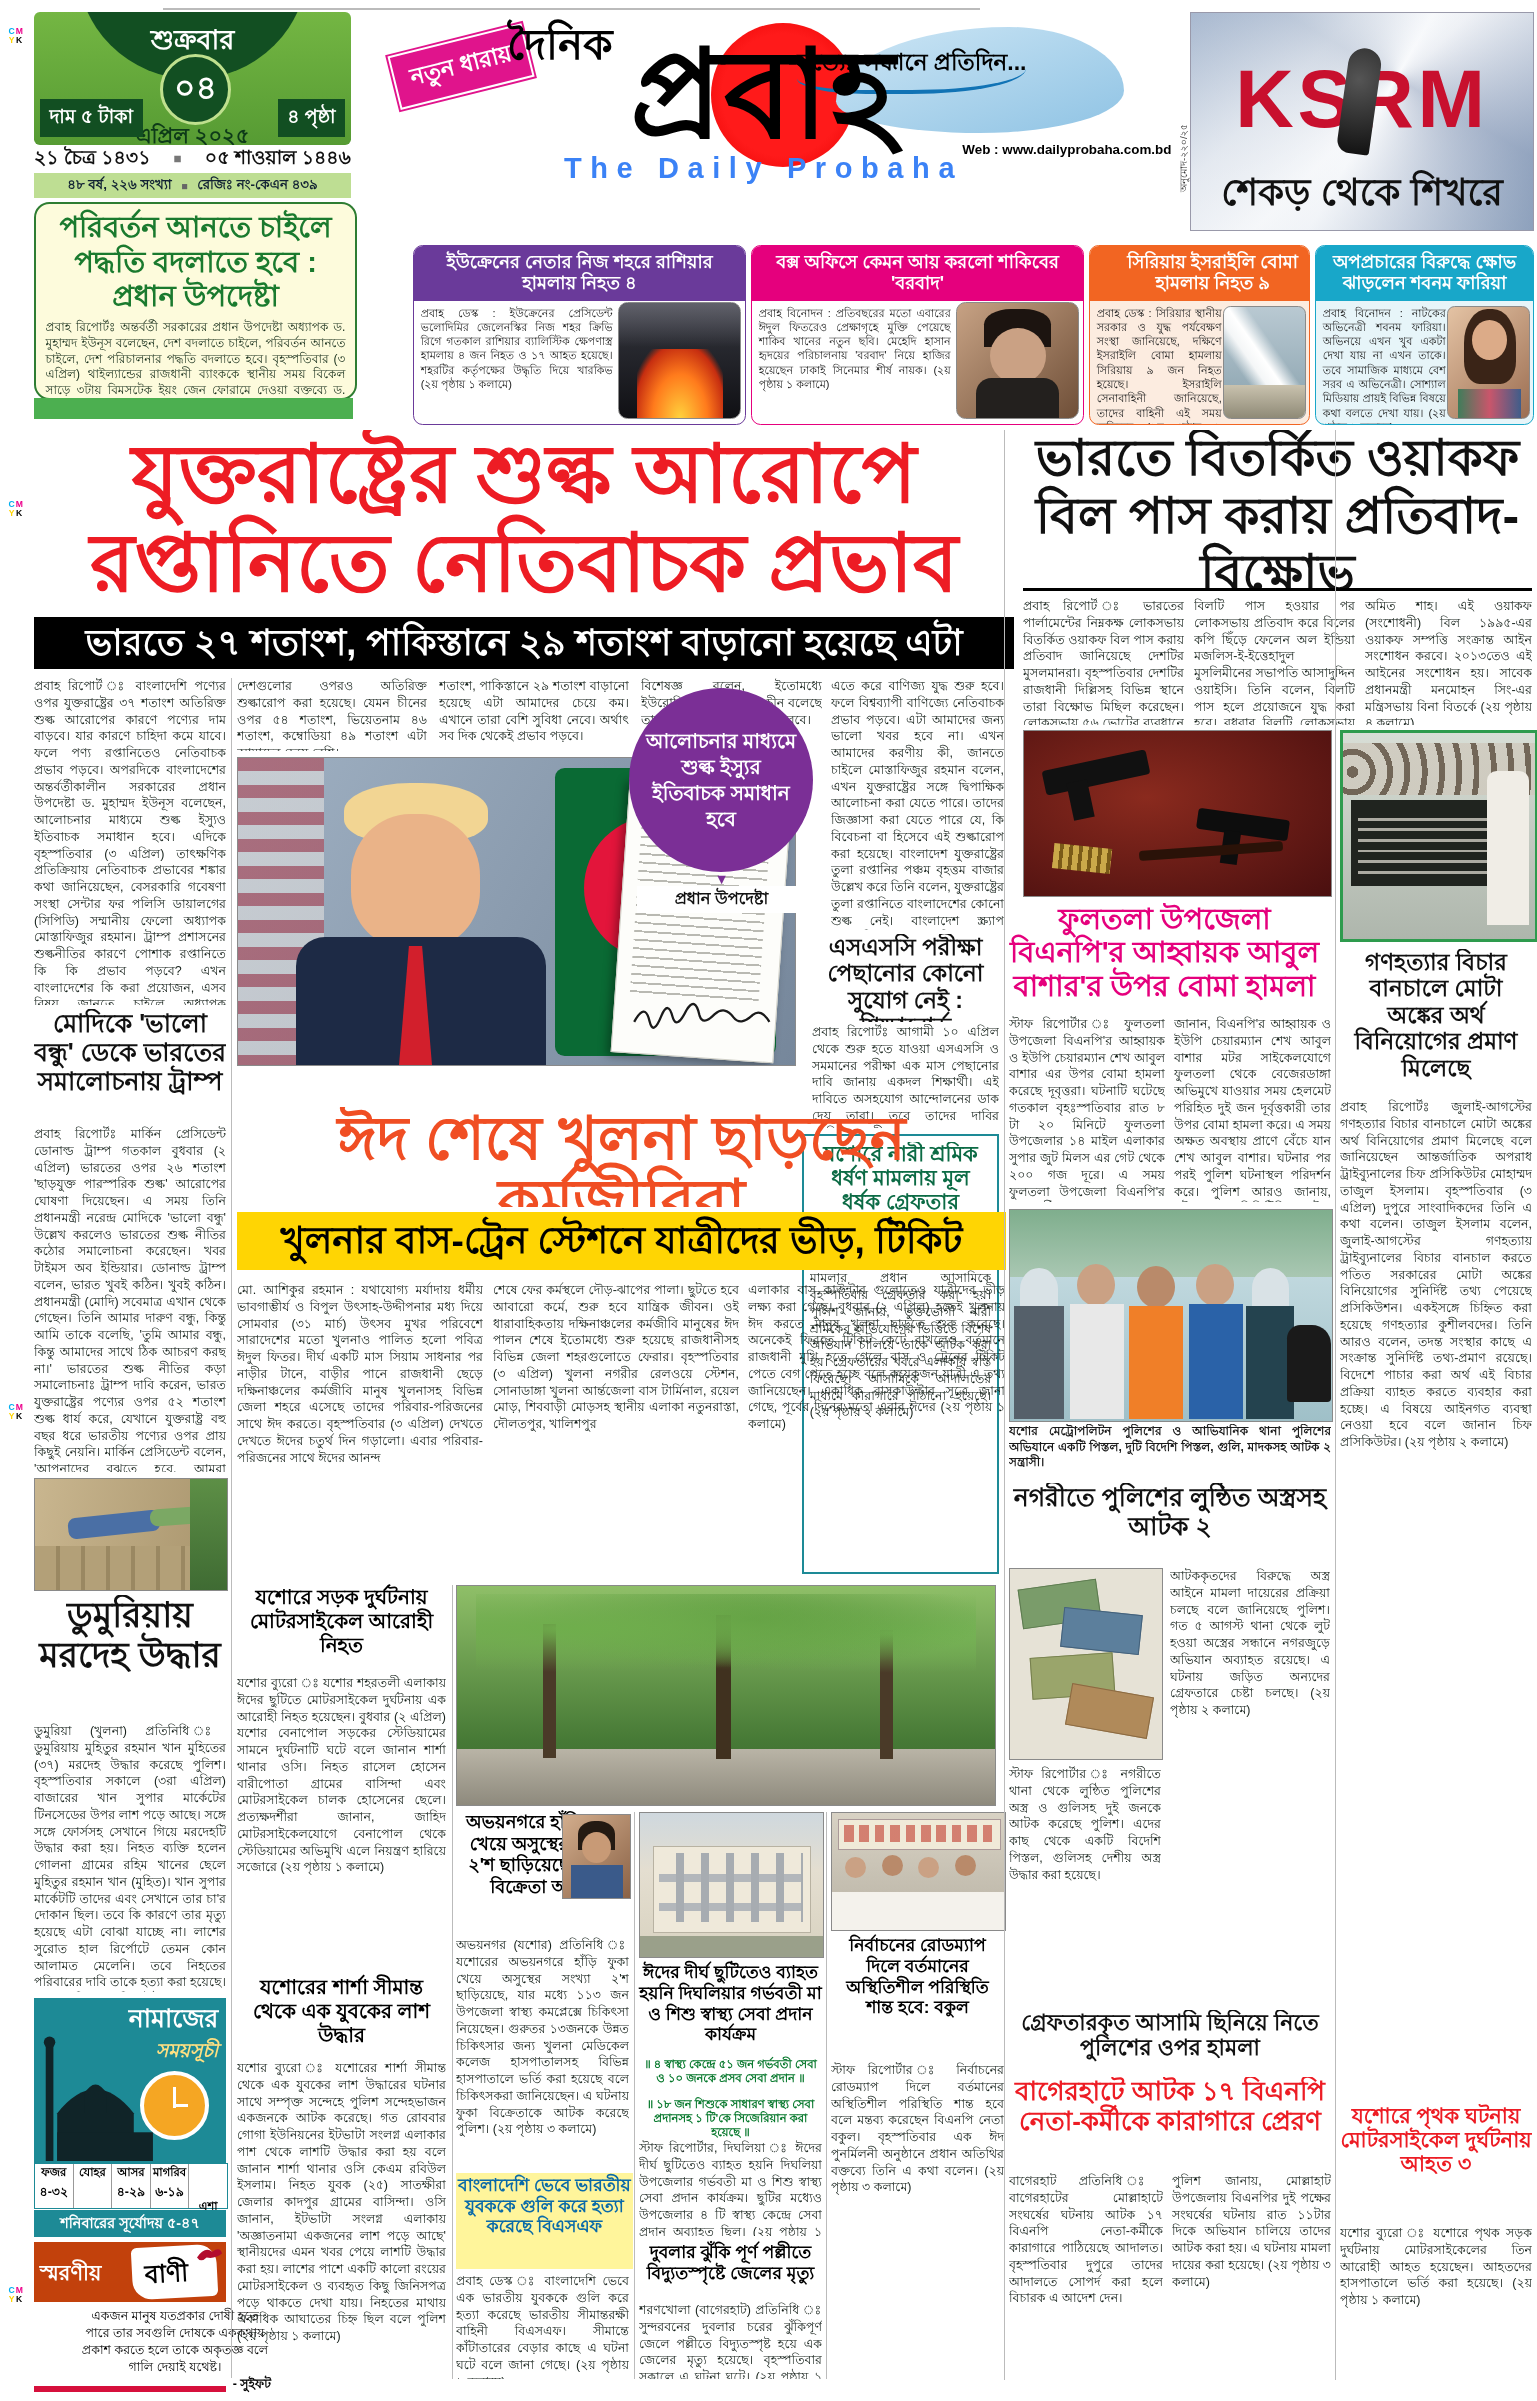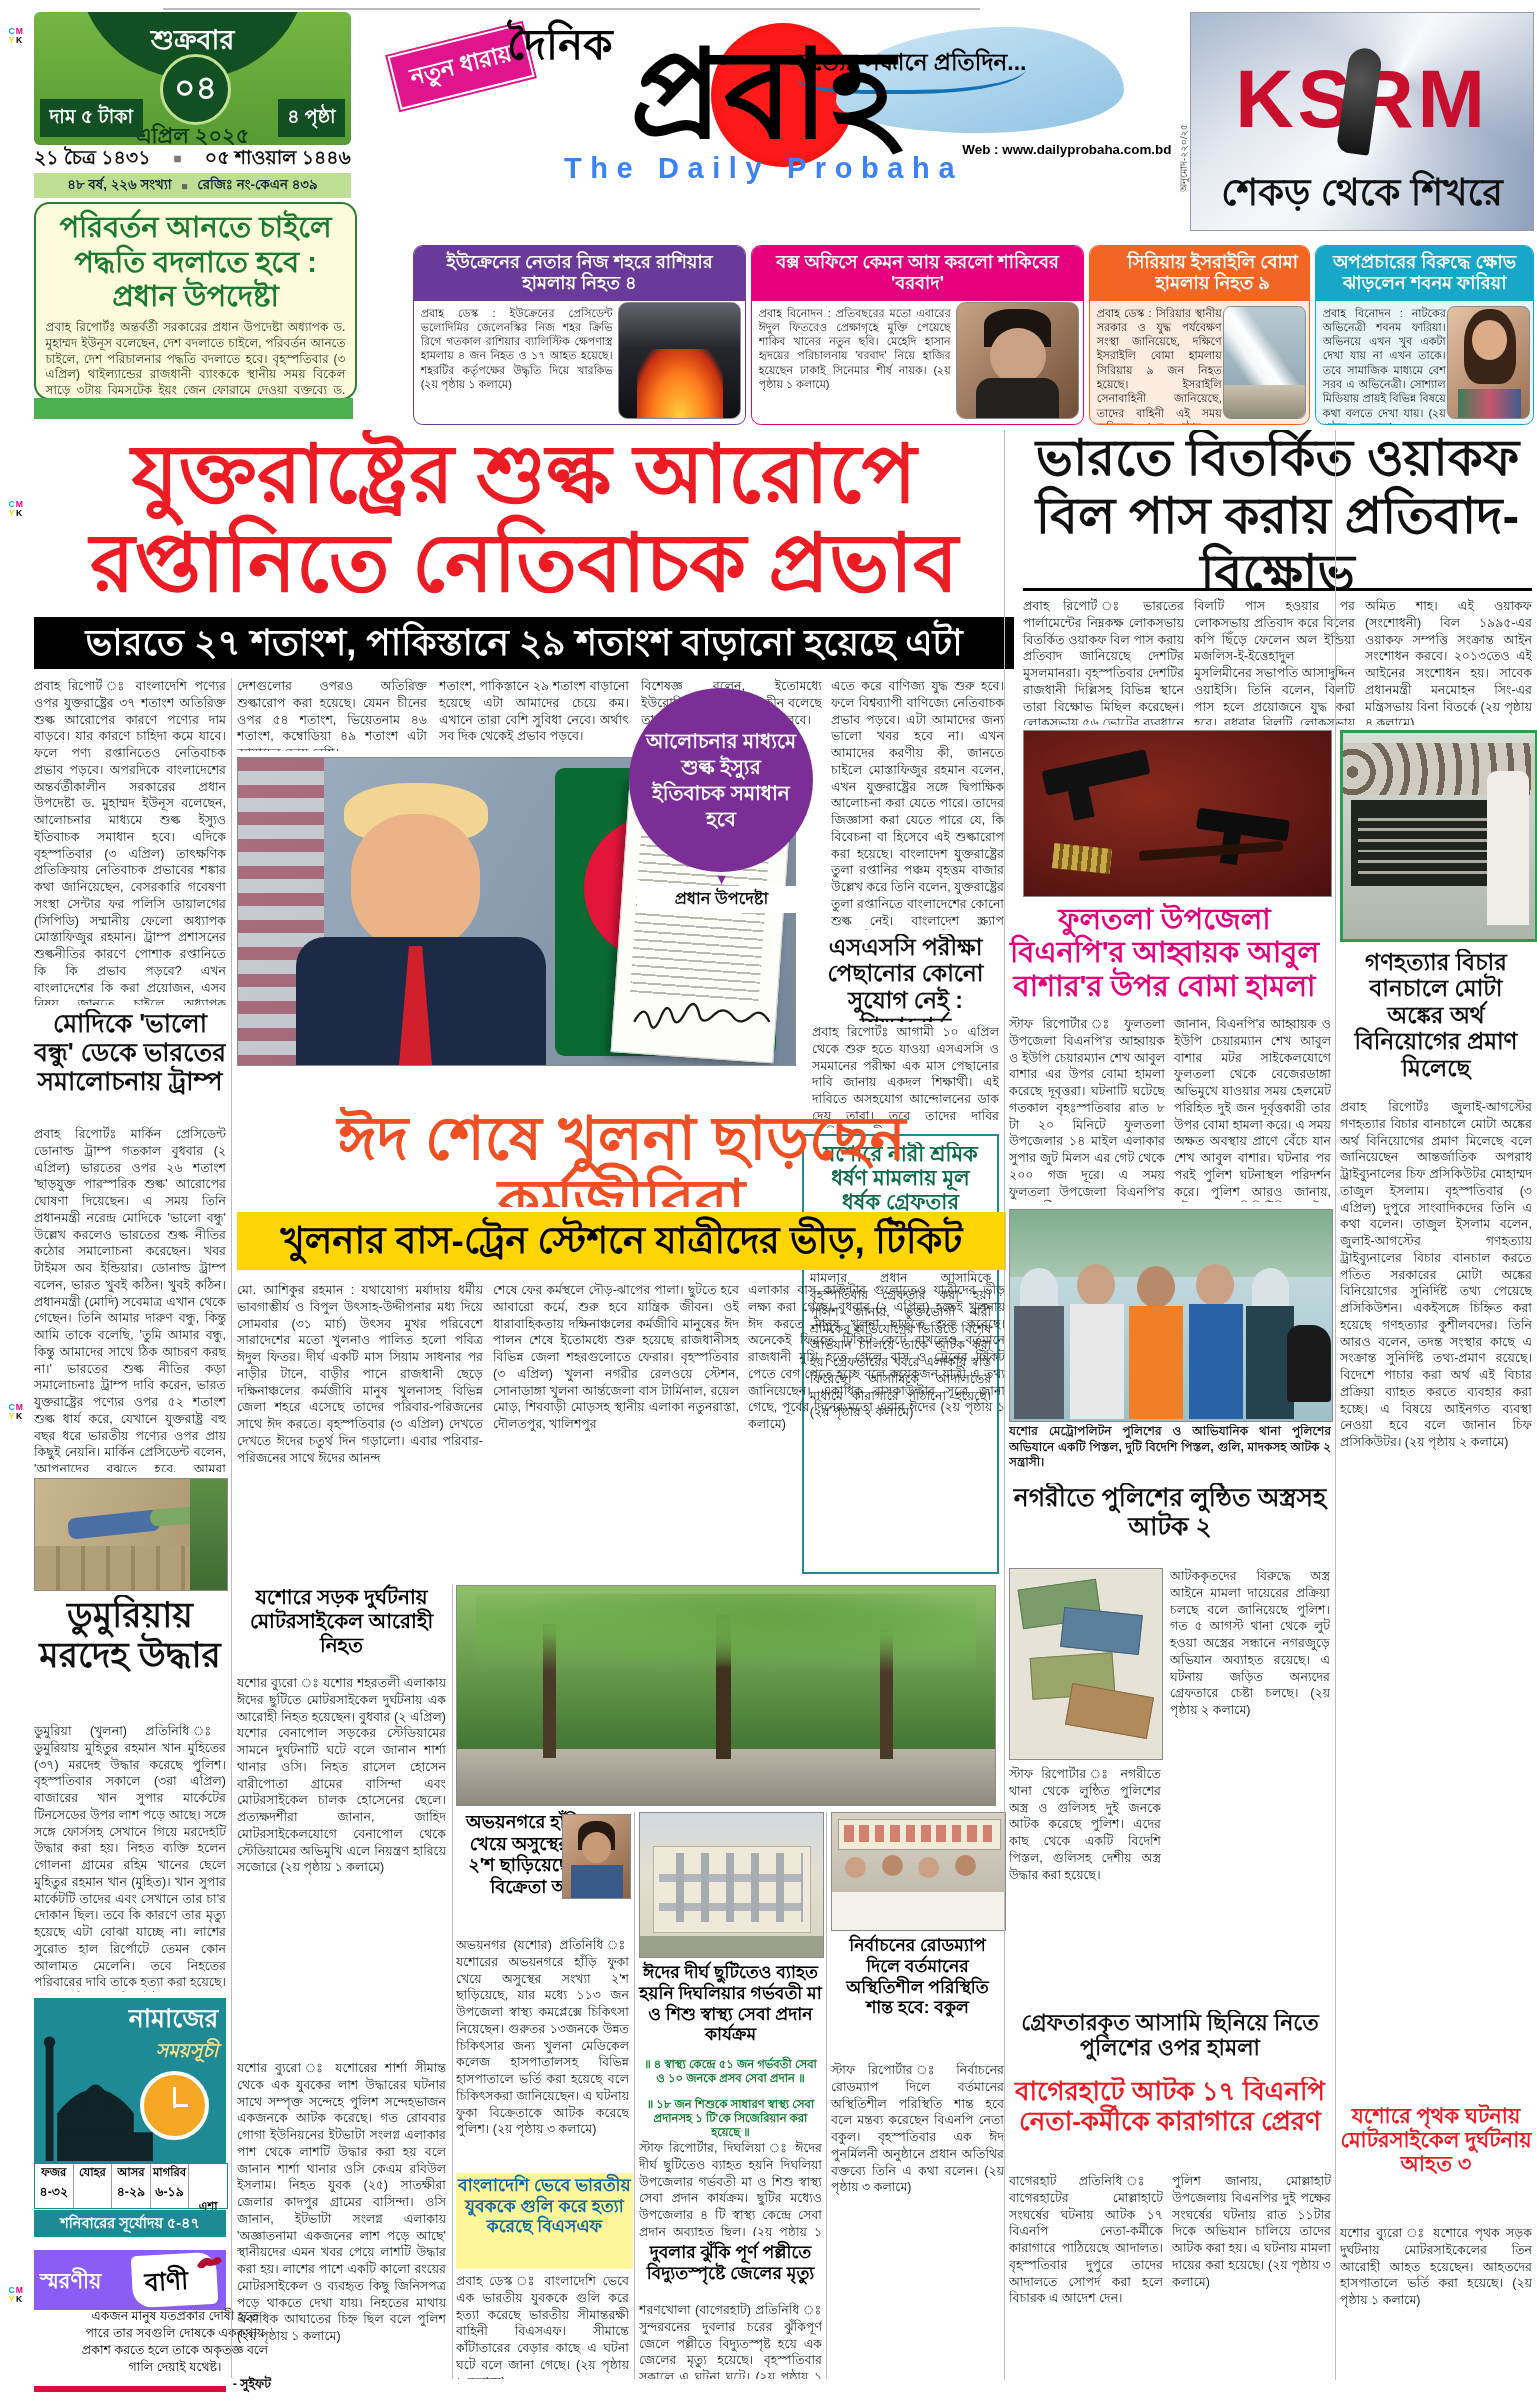--- a/index.html
+++ b/index.html
@@ -226,20 +226,21 @@
   <div class="photo" style="left:456px;top:1585px;width:538px;height:219px;background:linear-gradient(#8fbf68,#477a36 70%,#3a6130);">
     <div class="ph-l" style="left:0;bottom:0;width:100%;height:56px;background:linear-gradient(#b9b4a6,#8e8a7d);"></div>
     <div class="ph-l" style="left:86px;top:38px;width:13.4px;height:134px;background:#4a3a28;"></div>
     <div class="ph-l" style="left:259px;top:29px;width:15.4px;height:144px;background:#40311f;"></div>
     <div class="ph-l" style="left:423px;top:44px;width:12.5px;height:129px;background:#4a3a28;"></div>
     <div class="ph-l" style="left:19px;top:7.7px;width:500px;height:86px;background:radial-gradient(ellipse at 20% 40%,#6fae4c,transparent 60%),radial-gradient(ellipse at 55% 30%,#5f9c41,transparent 60%),radial-gradient(ellipse at 85% 45%,#74b353,transparent 60%);"></div>
   </div>
 
   <div class="abs colhead" style="left:237px;top:1585px;width:209px;height:85px;font-size:20px;font-weight:bold;">যশোরে সড়ক দুর্ঘটনায় মোটরসাইকেল আরোহী নিহত</div>
   <div class="abs bt" style="left:237px;top:1675px;width:209px;height:294px;">যশোর ব্যুরো ঃ যশোর শহরতলী এলাকায় ঈদের ছুটিতে মোটরসাইকেল দুর্ঘটনায় এক আরোহী নিহত হয়েছেন। বুধবার (২ এপ্রিল) যশোর বেনাপোল সড়কের স্টেডিয়ামের সামনে দুর্ঘটনাটি ঘটে বলে জানান শার্শা থানার ওসি। নিহত রাসেল হোসেন বারীপোতা গ্রামের বাসিন্দা এবং মোটরসাইকেল চালক হোসেনের ছেলে। প্রত্যক্ষদর্শীরা জানান, জাহিদ মোটরসাইকেলযোগে বেনাপোল থেকে স্টেডিয়ামের অভিমুখি এলে নিয়ন্ত্রণ হারিয়ে সজোরে (২য় পৃষ্ঠায় ১ কলামে)</div>
+  <div class="abs colhead" style="left:237px;top:1975px;width:209px;height:81px;font-size:20px;font-weight:bold;">যশোরের শার্শা সীমান্ত থেকে এক যুবকের লাশ উদ্ধার</div>
   <div class="abs bt" style="left:237px;top:2060px;width:209px;height:319px;">যশোর ব্যুরো ঃ যশোরের শার্শা সীমান্ত থেকে এক যুবকের লাশ উদ্ধারের ঘটনার সাথে সম্পৃক্ত সন্দেহে পুলিশ সন্দেহভাজন একজনকে আটক করেছে। গত রোববার গোগা ইউনিয়নের ইটভাটা সংলগ্ন এলাকার পাশ থেকে লাশটি উদ্ধার করা হয় বলে জানান শার্শা থানার ওসি কেএম রবিউল ইসলাম। নিহত যুবক (২৫) সাতক্ষীরা জেলার কাদপুর গ্রামের বাসিন্দা। ওসি জানান, ইটভাটা সংলগ্ন এলাকায় 'অজ্ঞাতনামা একজনের লাশ পড়ে আছে' স্থানীয়দের এমন খবর পেয়ে লাশটি উদ্ধার করা হয়। লাশের পাশে একটি কালো রংয়ের মোটরসাইকেল ও ব্যবহৃত কিছু জিনিসপত্র পড়ে থাকতে দেখা যায়। নিহতের মাথায় একাধিক আঘাতের চিহ্ন ছিল বলে পুলিশ (২য় পৃষ্ঠায় ১ কলামে)</div>
 
   <div class="abs colhead" style="left:456px;top:1812px;width:173px;height:121px;font-size:18px;font-weight:bold;">অভয়নগরে হাঁড়ি ফুকা খেয়ে অসুস্থের সংখ্যা ২'শ ছাড়িয়েছে : ফুকা বিক্রেতা আটক</div>
   <div class="photo" style="left:562px;top:1814px;width:67px;height:83px;background:linear-gradient(135deg,#d2ad8c,#8a6246);">
     <div class="ph-l" style="left:15.4px;top:5.8px;width:37px;height:29px;background:#241a12;border-radius:45% 45% 0 0;"></div>
     <div class="ph-l" style="left:19px;top:17.3px;width:29px;height:31px;background:#c89a76;border-radius:50%;"></div>
     <div class="ph-l" style="left:7.7px;top:50px;width:52px;height:33px;background:#3a5a8a;"></div>
   </div>
   <div class="abs bt" style="left:456px;top:1937px;width:173px;height:231px;">অভয়নগর (যশোর) প্রতিনিধি ঃ যশোরের অভয়নগরে হাঁড়ি ফুকা খেয়ে অসুস্থের সংখ্যা ২'শ ছাড়িয়েছে, যার মধ্যে ১১৩ জন উপজেলা স্বাস্থ্য কমপ্লেক্সে চিকিৎসা নিয়েছেন। গুরুতর ১৩জনকে উন্নত চিকিৎসার জন্য খুলনা মেডিকেল কলেজ হাসপাতালসহ বিভিন্ন হাসপাতালে ভর্তি করা হয়েছে বলে চিকিৎসকরা জানিয়েছেন। এ ঘটনায় ফুকা বিক্রেতাকে আটক করেছে পুলিশ। (২য় পৃষ্ঠায় ৩ কলামে)</div>
   <div class="abs colhead" style="left:456px;top:2173px;width:173px;height:92px;font-size:17.3px;font-weight:bold;color:#0a6aa8;background:#fff59b;padding:1.9px;">বাংলাদেশি ভেবে ভারতীয় যুবককে গুলি করে হত্যা করেছে বিএসএফ</div>
@@ -311,21 +312,21 @@
         <div style="font-size:11.5px;font-weight:bold;">মাগরিব</div>
         <div style="font-size:12.5px;font-weight:bold;">৬-১৯</div>
       </div>
     <div style="flex:1;margin-top:34px;">
         <div style="font-size:11.5px;font-weight:bold;">এশা</div>
         <div style="font-size:12.5px;font-weight:bold;">৭-৩৪</div>
       </div>
   </div>
   <div class="abs" style="left:34px;top:2210px;width:192px;height:27px;background:#1d8a96;color:#fff;font-size:14.4px;font-weight:bold;text-align:center;line-height:27px;">শনিবারের সূর্যোদয় ৫-৪৭</div>
 
-  <div class="abs" style="left:34px;top:2242px;width:192px;height:60px;background:#8b5cf6;overflow:hidden;margin-top:8px;">
+  <div class="abs" style="left:34px;top:2242px;width:192px;height:60px;background:#c2410c;overflow:hidden;">
     <div class="abs" style="left:5.8px;top:15.4px;font-size:21px;font-weight:bold;color:#fff;">স্মরণীয়</div>
     <div class="abs" style="left:98px;top:3.8px;width:85px;height:52px;background:#fff;border-radius:5.8px 19px 5.8px 19px;transform:rotate(-3deg);"></div>
     <div class="abs" style="left:111px;top:11.5px;font-size:25px;font-weight:bold;color:#000;transform:rotate(-3deg);">বাণী</div>
     <svg class="abs" style="left:161px;top:1.9px;" width="29" height="25" viewBox="0 0 30 26">
         <path d="M2 14 Q10 2 18 8 Q26 2 28 10 Q20 16 12 14 Q6 20 2 14Z" fill="#b30d2e"></path>
       </svg>
   </div>
   <div class="abs" style="left:34px;top:2308px;width:192px;height:73px;font-size:12.5px;line-height:1.35;text-align:center;color:#000000;margin-left:45px;">
     <span>একজন মানুষ যতপ্রকার দোষী হতে পারে তার সবগুলি দোষকে এককথায় প্রকাশ করতে হলে তাকে অকৃতজ্ঞ বলে গালি দেয়াই যথেষ্ট।</span>
     <div style="text-align:right;font-weight:bold;">- সুইফট</div>

